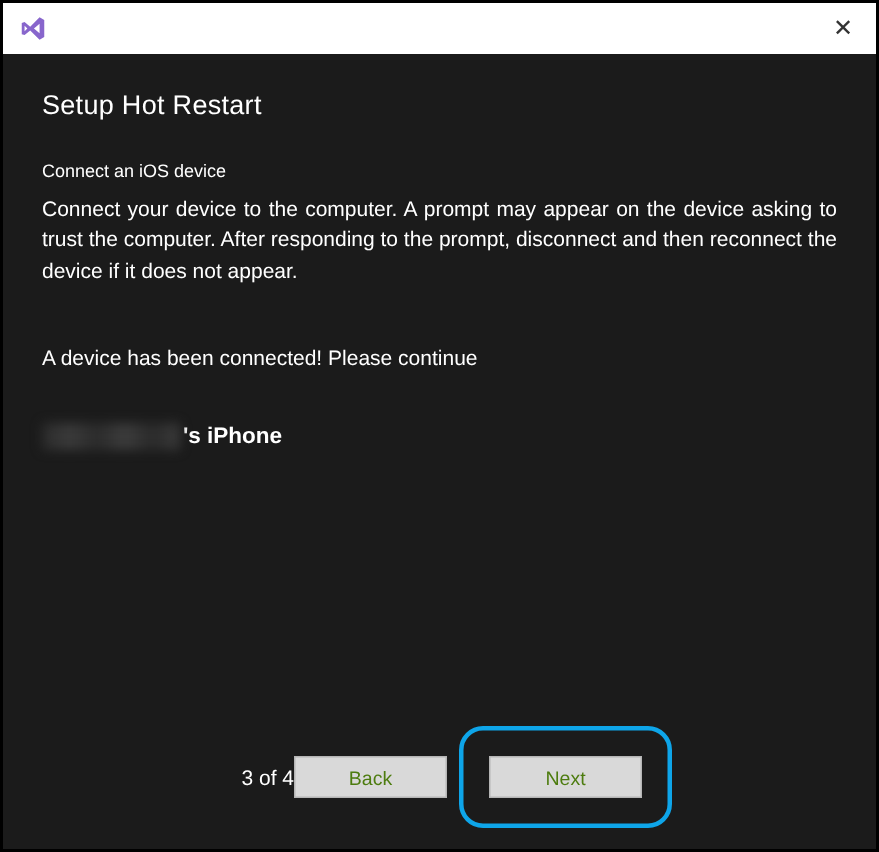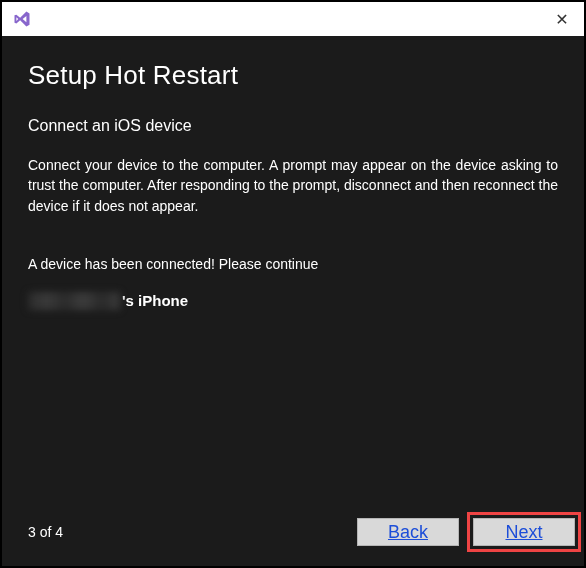--- a/index.html
+++ b/index.html
@@ -29,84 +29,84 @@
   .body {
     flex: 1;
     background: #1b1b1b;
     color: #ffffff;
     padding: 24px 26px 16px 26px;
     display: flex;
     flex-direction: column;
     position: relative;
   }
   .title {
-    font-size: 26px;
+    font-size: 18px;
     font-weight: 400;
     margin-bottom: 26px;
     letter-spacing: 0.2px;
   }
   .subtitle {
-    font-size: 16px;
+    font-size: 12px;
     font-weight: 400;
-    margin-bottom: 20px;
+    margin-bottom: 8px;
   }
   .instr {
     font-size: 14px;
     font-weight: 300;
     line-height: 1.45;
     text-align: justify;
     margin-bottom: 4px;
   }
   .status {
     font-size: 14px;
     font-weight: 300;
     margin-bottom: 20px;
     margin-top: 36px;
   }
   .device-line {
     font-size: 15px;
     font-weight: 600;
     display: flex;
     align-items: center;
     gap: 2px;
+    margin-top: 16px;
   }
   .blurred {
     display: inline-block;
     width: 92px; height: 18px;
     background: linear-gradient(90deg,#2b2b2b 0%,#3a3a3a 20%,#2b2b2b 40%,#3c3c3c 60%,#2a2a2a 80%,#3a3a3a 100%);
     filter: blur(3.5px);
     border-radius: 2px;
   }
   .footer {
     position: absolute;
     left: 26px; right: 3px; bottom: 14px;
     display: flex;
     align-items: center;
-    justify-content: space-between;
+    justify-content: center;
   }
   .page-ind {
     font-size: 14px;
     font-weight: 300;
     color: #fff;
   }
   .buttons { display: flex; gap: 8px; align-items: center; }
   .btn {
     width: 102px; height: 28px;
     background: #d9d9d9;
-    color: #1d4ed8;
-    font-size: 18px;
+    color: #4d7c0f;
+    font-size: 13px;
     border: 1px solid #b5b5b5;
     display: flex; align-items: center; justify-content: center;
     cursor: pointer;
-    text-decoration: underline;
   }
   .btn-next-wrap {
-    border: 3px solid #ef4444;
-    border-radius: 0;
-    padding: 3px;
+    border: 3px solid #0ea5e9;
+    border-radius: 16px;
+    padding: 17px;
   }
 </style>
 </head>
 <body>
 
 <div class="window">
   <div class="titlebar">
     <span class="logo">
       <svg width="20" height="20" viewBox="0 0 32 32">
         <path d="M23 4 L13 14 L7 9 L4 10 L4 22 L7 23 L13 18 L23 28 L28 25 L28 7 Z M7 13 L10 16 L7 19 Z M23 21 L17 16 L23 11 Z" fill="#8866cc"></path>

